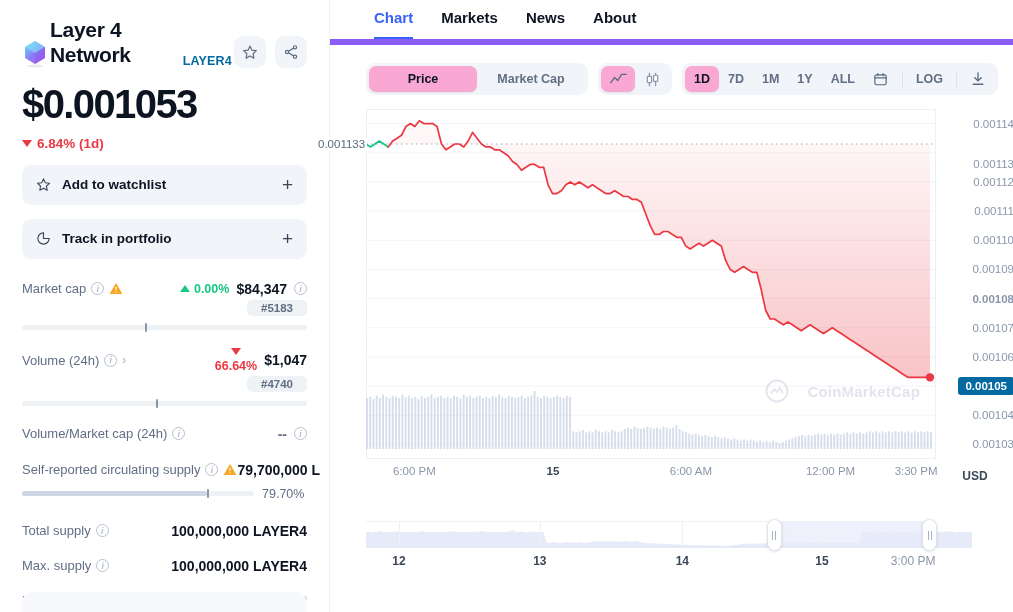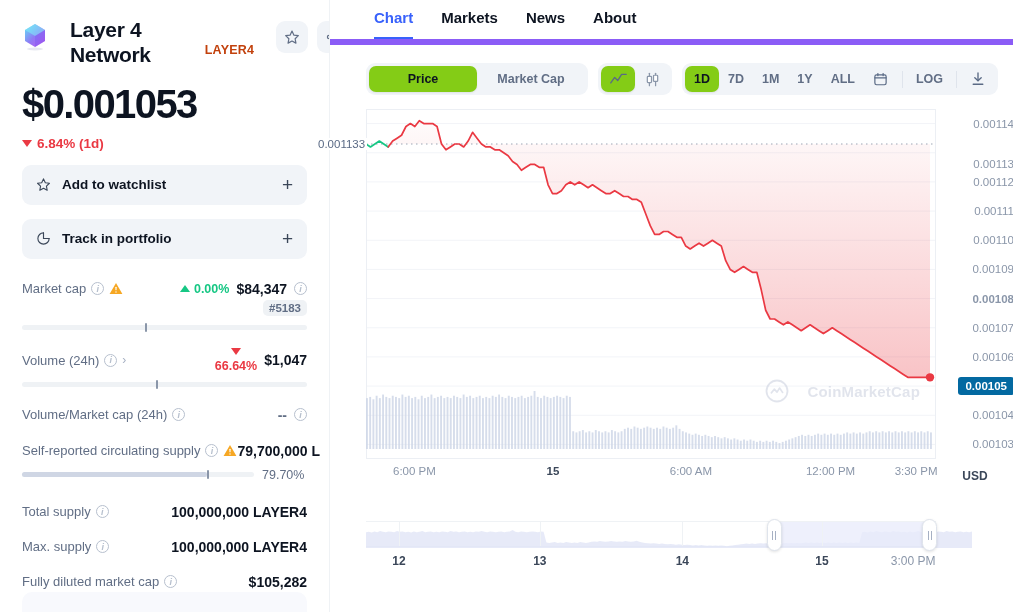--- a/index.html
+++ b/index.html
@@ -11,31 +11,31 @@
   }
   #app { display: flex; width: 1013px; height: 612px; }
 
   
   #sidebar {
     width: 330px; height: 612px;
     border-right: 1px solid #eff2f5;
     padding: 18px 22px 0 22px;
     position: relative; overflow: hidden;
   }
-  .coin-head { display: flex; align-items: flex-start; gap: 22px; }
+  .coin-head { display: flex; align-items: flex-end; gap: 2px; }
   .coin-logo {
     width: 26px; height: 29px; margin-top: 4px; flex: none;
     position: relative;
   }
   .coin-name {
     font-size: 21px; font-weight: 700; line-height: 1.18;
     letter-spacing: -0.3px; max-width: 112px; color:#0d1421;
   }
   .coin-ticker {
-    font-size: 12.5px; font-weight: 600; color: #c2410c;
+    font-size: 12.5px; font-weight: 600; color: #0369a1;
     margin-top: 25px; letter-spacing: 0.2px; flex:none;padding-left:32px;
   }
   .head-actions { margin-left: auto; display: flex; gap: 9px; margin-top: 3px; }
   .icon-btn {
     width: 32px; height: 32px; border-radius: 9px;
     background: #f1f4f8; display: flex; align-items: center;
     justify-content: center; cursor: pointer; border: none;
   }
 
   .price {
@@ -63,21 +63,21 @@
   .stat-label {
     font-size: 13px; color: #616e85; font-weight: 400;
     display: flex; align-items: center; gap: 5px;
   }
   .stat-right { margin-left: auto; display: flex; align-items: center; gap: 7px; }
   .stat-val { font-size: 14px; font-weight: 700; color: #0d1421; text-align: center; }
   .pct { font-size: 12.5px; font-weight: 700; display:flex; align-items:center; gap:4px; }
   .pct.up { color: #16c784; } .pct.dn { color: #ea3943; flex-direction: column; }
   .rank-badge {
     background: #eff2f5; color: #616e85; font-size: 11.5px;
-    font-weight: 600; border-radius: 5px; padding: 2px 6px; margin-left: 32px;
+    font-weight: 600; border-radius: 5px; padding: 2px 14px; margin-left: 32px;
   }
   .rank-line { display: flex; justify-content: flex-end; margin-top: 3px; }
   .bar-line { display:flex; align-items:center; gap:8px; margin-top:9px; }
   .bar {
     height: 5px; background: #eff2f5; border-radius: 3px;
     position: relative; flex: 1;
   }
   .bar .tick {
     position: absolute; top: -2px; width: 2px; height: 9px;
     background: #8a96a9; border-radius: 1px;
@@ -116,21 +116,21 @@
   }
   .seg {
     background: #f1f4f8; border-radius: 9px; padding: 3px;
     display: flex; align-items: center; height: 32px;
   }
   .seg-item {
     font-size: 12.5px; font-weight: 600; color: #616e85;
     padding: 0 14px; height: 26px; display: flex; align-items: center;
     justify-content: center; border-radius: 7px; cursor: pointer;
   }
-  .seg-item.active { background: #84cc16; color: #0d1421; box-shadow: 0 1px 2px rgba(0,0,0,.07); }
+  .seg-item.active { background: #f9a8d4; color: #0d1421; box-shadow: 0 1px 2px rgba(0,0,0,.07); }
   .seg-pc .seg-item { min-width: 108px; }
   .seg-icon { width: 34px; padding: 0; }
   .seg-tf .seg-item { padding: 0 9px; }
   .vline { width: 1px; height: 17px; background: #dfe4ec; margin: 0 4px; }
 
   .chart-wrap { position: relative; margin-top: 14px; padding-left: 36px; }
   .plot-frame { position: relative; width: 570px; height: 350px; }
   .yaxis {
     position: absolute; left: 606px; top: 0; width: 78px; height: 350px;
   }
@@ -286,20 +286,23 @@
             <span class="info-i">i</span>
             <span class="chev">›</span>
           </span>
           <span class="stat-right">
             <span class="pct dn">
               <span class="caret-dn"></span>
               <span>66.64%</span>
             </span>
             <span class="stat-val">$1,047</span>
           </span>
+        </div>
+        <div class="rank-line">
+          <span class="rank-badge">#4740</span>
         </div>
         <div class="bar-line">
           <div class="bar">
             <span class="tick" id="vol-tick" style="left: 47%;"></span>
           </div>
         </div>
       </div>
 
       <div style="margin-top:20px">
         <div class="stat-line">

